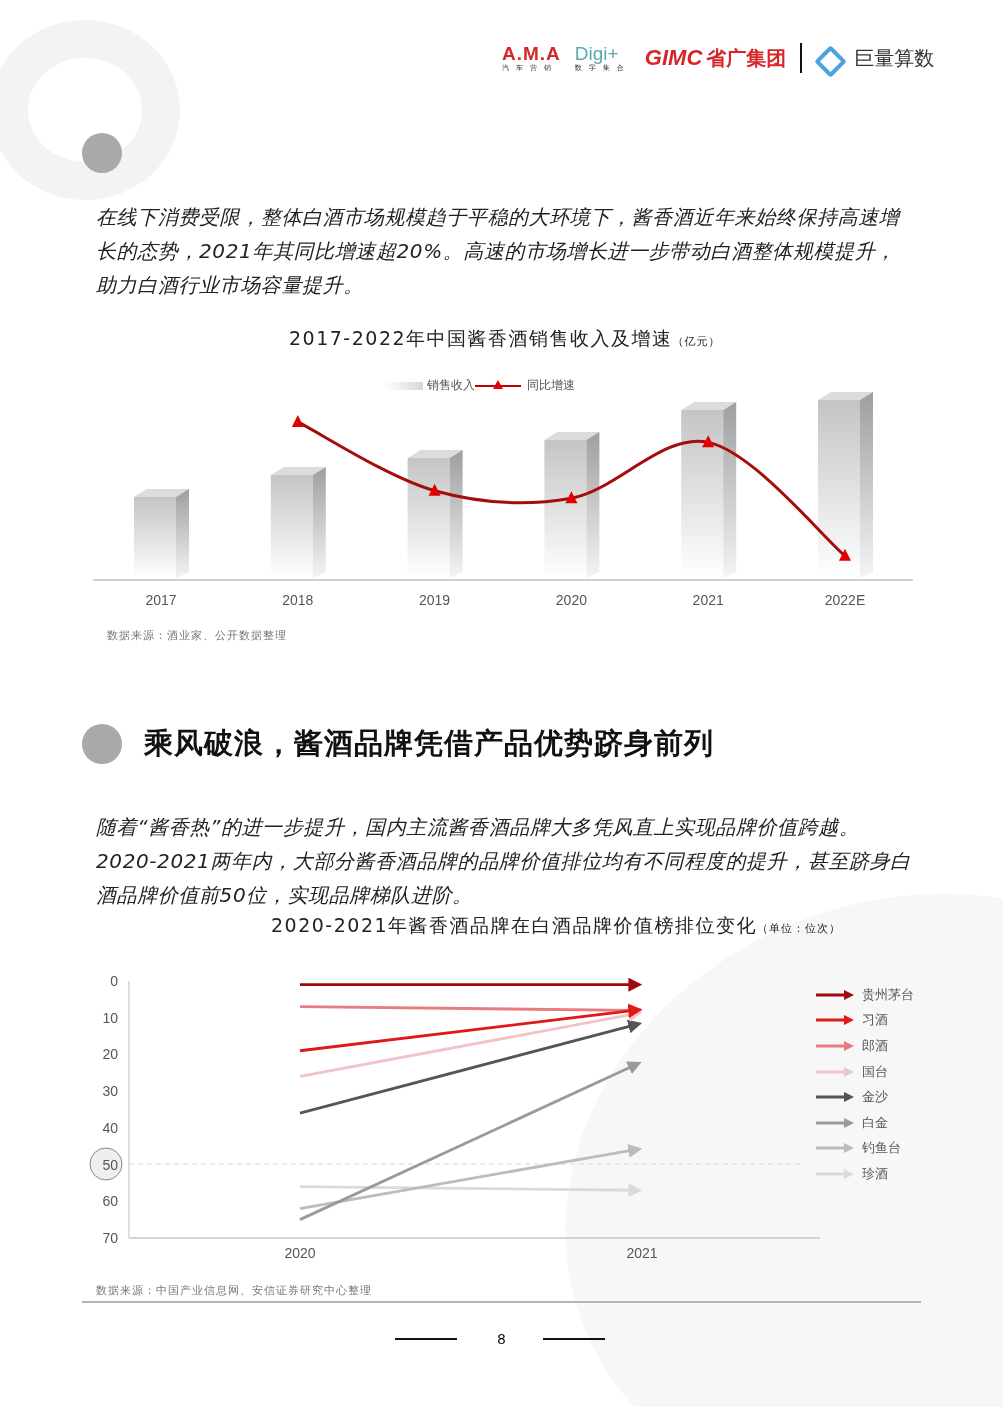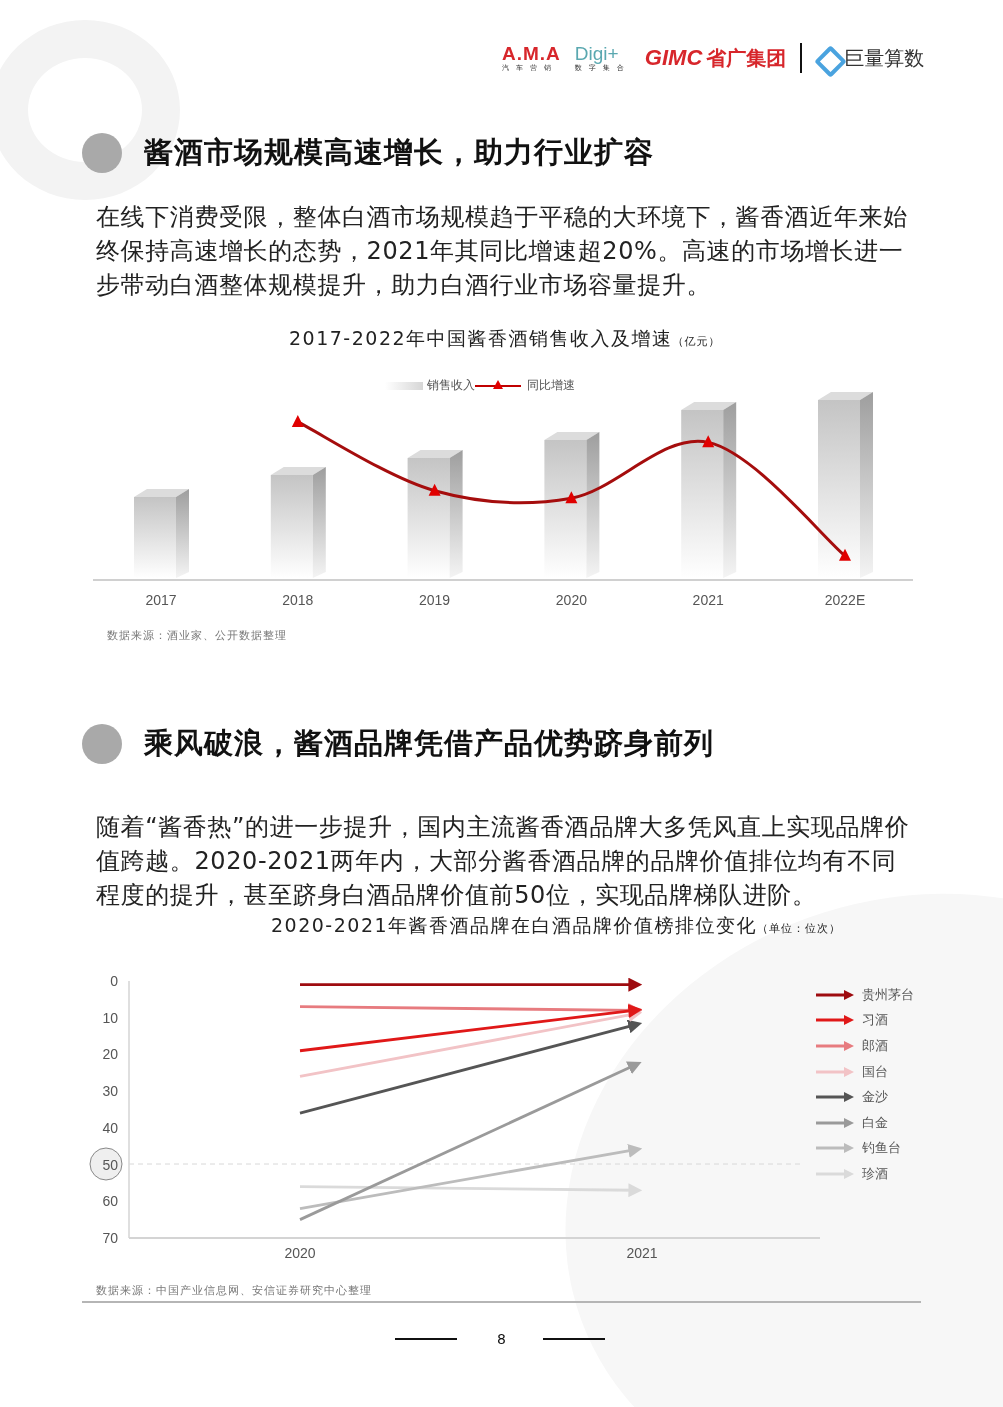--- a/index.html
+++ b/index.html
@@ -11,30 +11,30 @@
   .deco-swoosh { position: absolute; left: 560px; top: 900px; width: 700px; height: 600px; border-radius: 50%;
     background: #f7f7f7; transform: rotate(-20deg); }
 
   .logos { position: absolute; top: 40px; left: 502px; display: flex; align-items: center; gap: 14px; height: 36px; }
   .logo-ama { color: #d7262b; font-family: "Liberation Sans", sans-serif; font-size: 19px; font-weight: bold; letter-spacing: 1px; line-height: 18px; position: relative; }
   .logo-sub { font-size: 7px; color: #333; letter-spacing: 7px; line-height: 8px; display: block; font-weight: normal; }
   .logo-digi { color: #5aa8b0; font-size: 19px; font-family: "Liberation Sans", sans-serif; line-height: 18px; }
   .logo-gimc { color: #d7262b; font-size: 22px; font-weight: bold; font-style: italic; font-family: Liberation Sans, sans-serif; }
   .logo-gimc-cn { color: #d7262b; font-size: 20px; font-weight: bold; }
   .logo-divider { width: 2px; height: 30px; background: #111; }
-  .logo-jl { display: flex; align-items: center; gap: 6px; color: #333; font-size: 20px; }
+  .logo-jl { display: flex; align-items: center; gap: 16px; color: #333; font-size: 20px; }
   .jl-icon { width: 22px; height: 22px; position: relative; }
   .jl-icon::before { content: ""; position: absolute; left: 3px; top: 3px; width: 15px; height: 15px; border: 4px solid #4aa3df; transform: rotate(45deg); border-radius: 3px; }
 
   .section-head { position: absolute; left: 82px; display: flex; align-items: center; }
   .dot { width: 40px; height: 40px; border-radius: 50%; background: #a9a9a9; position: relative; margin-right: 22px; }
   .dot::after { content: ""; position: absolute; right: -12px; bottom: -4px; width: 20px; height: 20px; border-radius: 50%; background: #e0e0e0; z-index: -1; }
   .section-title { font-size: 29px; font-weight: bold; color: #111; letter-spacing: 1px; }
 
-  .para { position: absolute; left: 96px; width: 820px; font-size: 24px; line-height: 34px; color: #222; letter-spacing: 0.6px; }
+  .para { position: absolute; left: 96px; width: 820px; font-size: 20px; line-height: 34px; color: #222; letter-spacing: 0.6px; font-style: italic; }
 
   .chart-title { position: absolute; font-size: 19px; color: #222; letter-spacing: 1.5px; white-space: nowrap; }
   .chart-title small { font-size: 11px; letter-spacing: 1px; }
 
   .legend1 { position: absolute; top: 377px; left: 385px; display: flex; align-items: center; font-size: 12px; color: #555; }
   .lg-bar { display: inline-block; width: 38px; height: 8px; background: linear-gradient(90deg,#fff,#d6d6d6); margin-right: 4px; vertical-align: middle; }
   .lg-line { display: inline-block; width: 46px; height: 2px; background: #c00000; margin-right: 6px; vertical-align: middle; position: relative; }
   .lg-line::after { content: ""; position: absolute; left: 18px; top: -5px; border-left: 5px solid transparent; border-right: 5px solid transparent; border-bottom: 9px solid #e00000; }
 
   .src { position: absolute; font-size: 11px; color: #777; letter-spacing: 1px; }
@@ -69,21 +69,20 @@
   </div>
   <div class="logo-divider"></div>
   <div class="logo-jl">
     <span class="jl-icon"></span>
     <span>巨量算数</span>
   </div>
 </div>
 
 <div class="section-head" style="top:133px;">
   <div class="dot"></div>
-  <div class="section-title">酱酒市场规模高速增长，助力行业扩容</div>
 </div>
 <div class="para" style="top:200px;">在线下消费受限，整体白酒市场规模趋于平稳的大环境下，酱香酒近年来始终保持高速增长的态势，2021年其同比增速超20%。高速的市场增长进一步带动白酒整体规模提升，助力白酒行业市场容量提升。</div>
 
 <div class="chart-title" style="top:326px; left:289px;">
   <span>2017-2022年中国酱香酒销售收入及增速</span><small>（亿元）</small>
 </div>
 
 <div class="legend1">
   <span><span class="lg-bar"></span><span>销售收入</span></span>
   <span><span class="lg-line"></span><span>同比增速</span></span>

